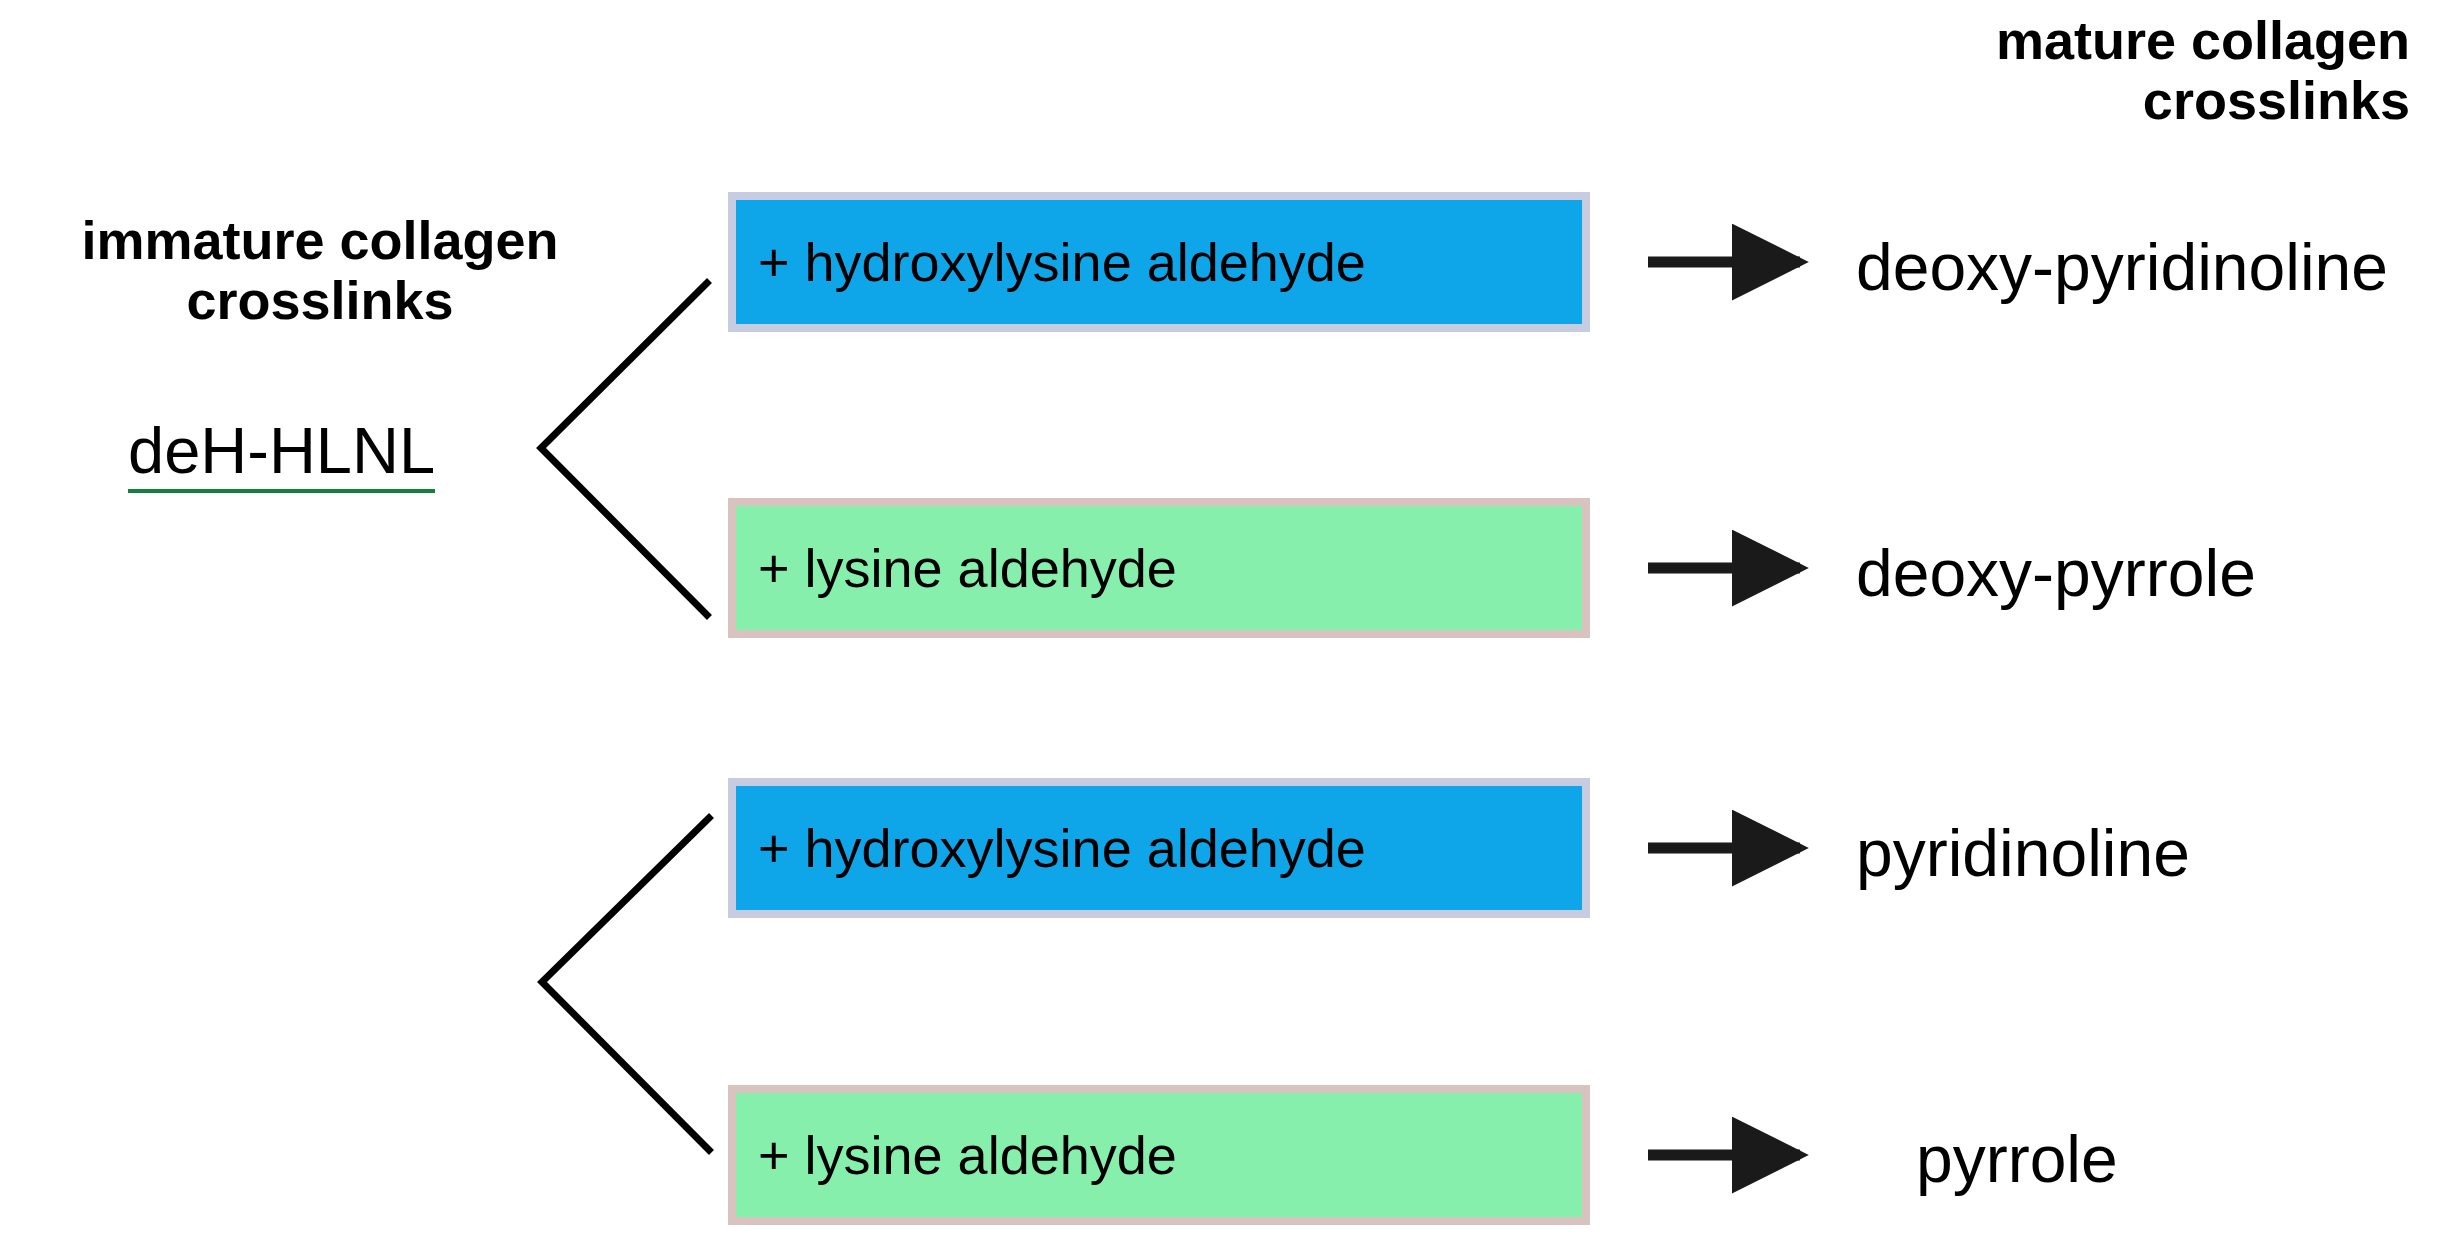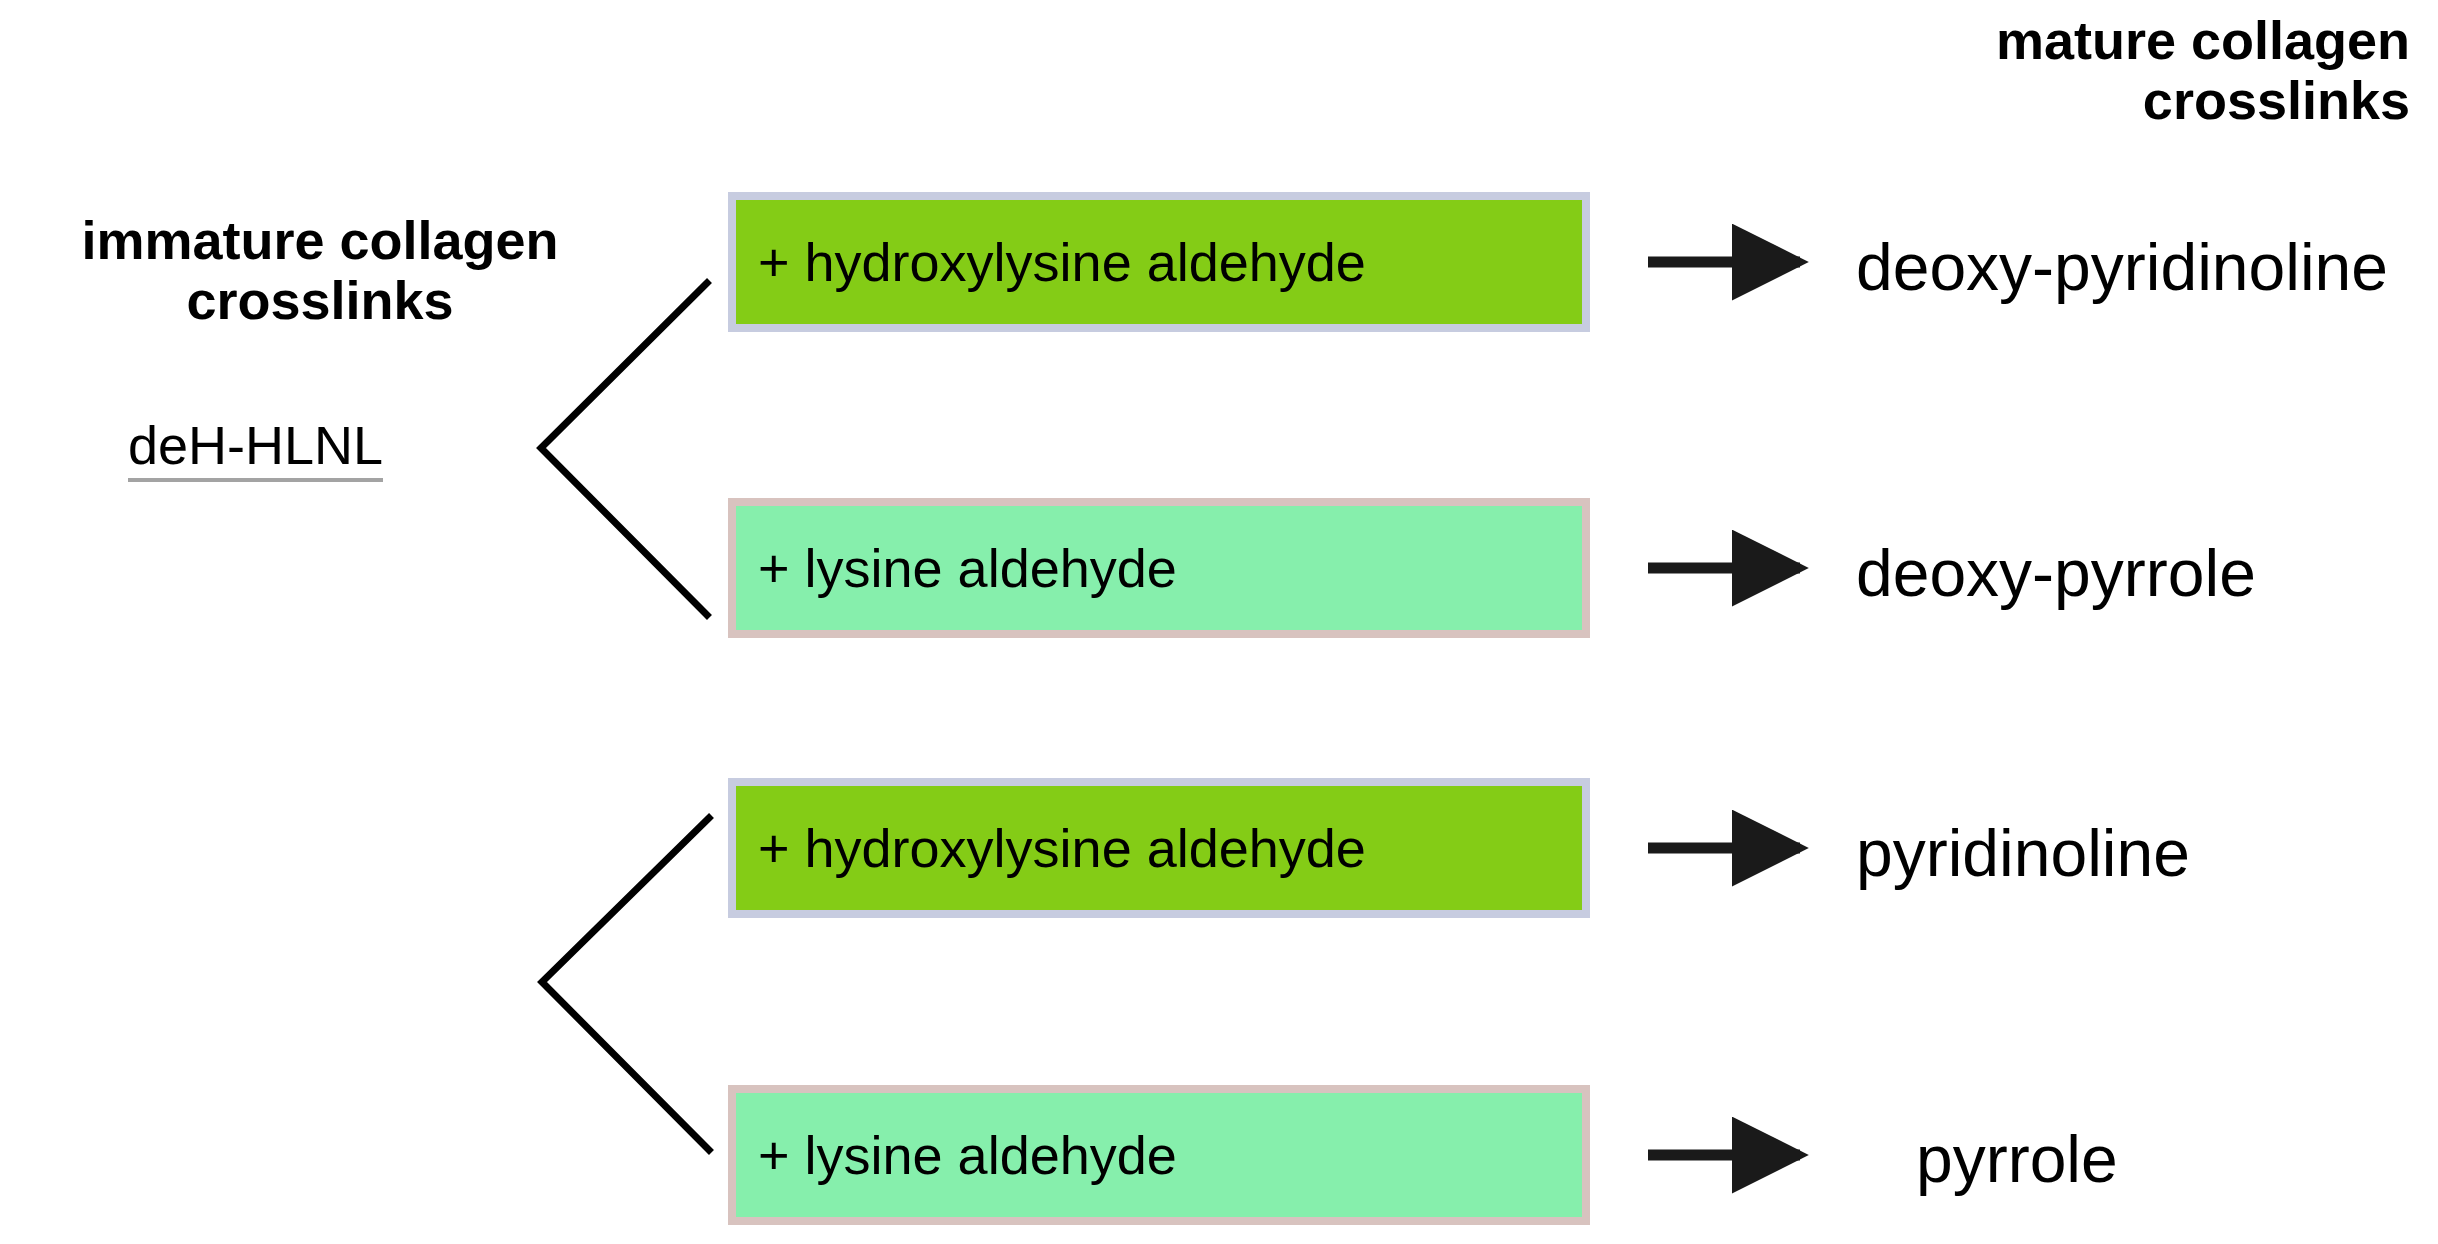--- a/index.html
+++ b/index.html
@@ -42,25 +42,25 @@
   }
   #header-immature {
     left: 20px;
     top: 210px;
     width: 600px;
   }
 
   
   .crosslink-label {
     position: absolute;
-    font-size: 54px;
+    font-size: 65px;
     line-height: 1;
     color: #000000;
     white-space: nowrap;
-    border-bottom: 4px solid #a3a3a3;
+    border-bottom: 4px solid #15803d;
     padding-bottom: 6px;
   }
   #label-deh-hlnl {
     left: 128px;
     top: 418px;
   }
   #label-deh-dhlnl {
     left: 128px;
     top: 952px;
   }
@@ -72,21 +72,21 @@
     display: flex;
     align-items: center;
     font-size: 54px;
     line-height: 1;
     color: #000000;
     padding-left: 22px;
     border-width: 8px;
     border-style: solid;
   }
   .box-hla {
-    background: #84cc16;
+    background: #0ea5e9;
     border-color: #c7cce0;
   }
   .box-la {
     background: #86efac;
     border-color: #d8c3bf;
   }
   #box-hla-1 { left: 728px; top: 192px;  width: 862px; height: 140px; }
   #box-la-1  { left: 728px; top: 498px;  width: 862px; height: 140px; }
   #box-hla-2 { left: 728px; top: 778px;  width: 862px; height: 140px; }
   #box-la-2  { left: 728px; top: 1085px; width: 862px; height: 140px; }

